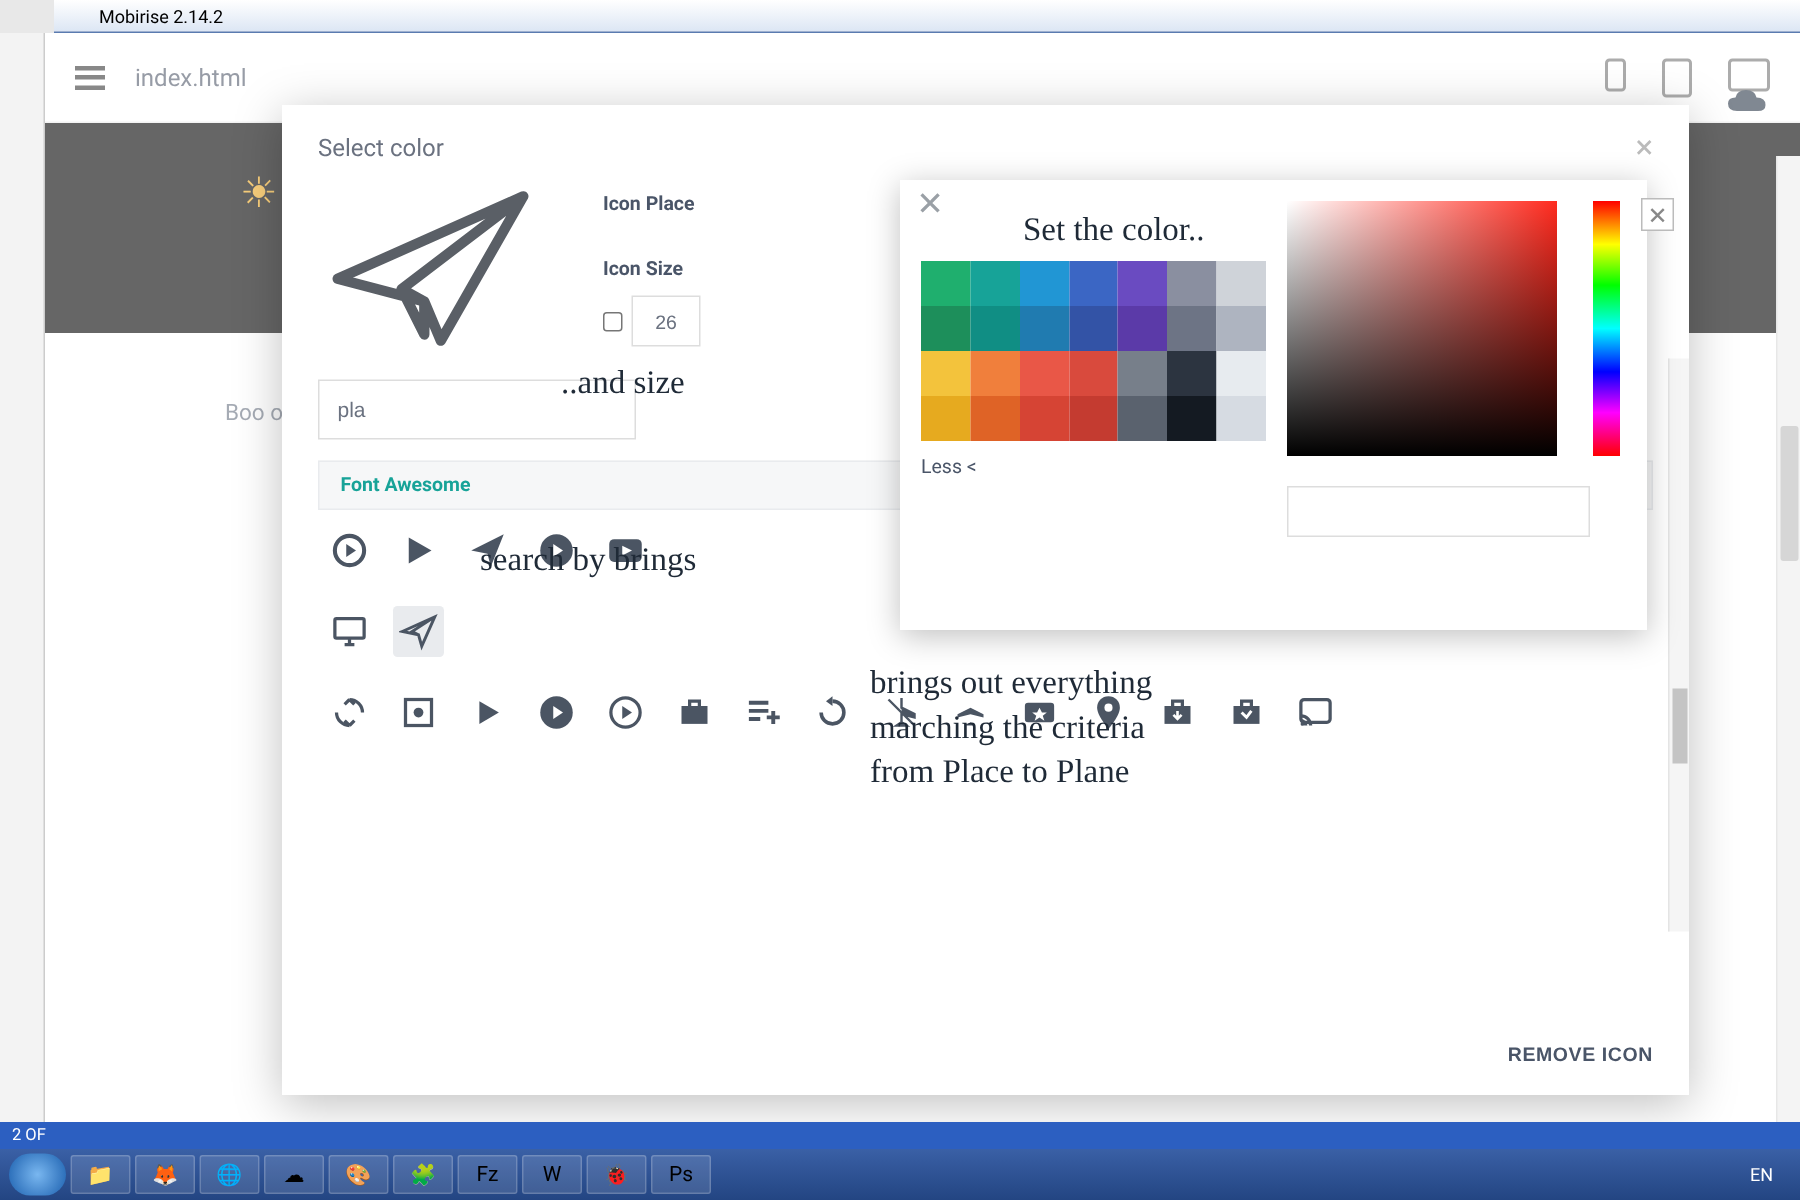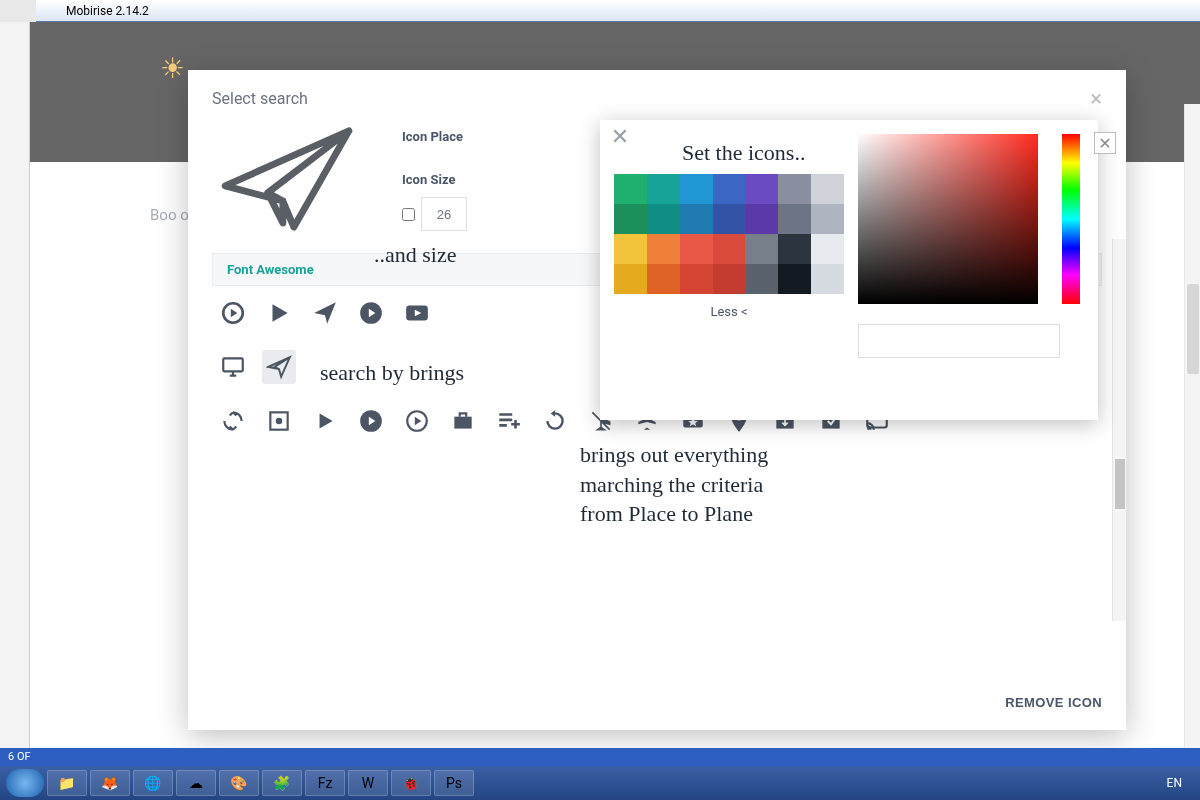--- a/index.html
+++ b/index.html
@@ -103,21 +103,21 @@
 }
 .cp-close {
   position: absolute; left: 10px; top: -2px;
   width: 24px; height: 24px; display: flex; align-items: center; justify-content: center;
   color: #9aa0a6; font-size: 22px; cursor: pointer;
   transform: translate(0px, -0px);
 }
 .swatches { width: 230px; }
 .swatch-grid { display: grid; grid-template-columns: repeat(7, 1fr); grid-auto-rows: 30px; }
 .swatch { width: 100%; height: 100%; cursor: pointer; }
-.less-link { text-align: center; font-size: 13px; color: #4a5568; margin-top: 10px; cursor: pointer; }
+.less-link { text-align: left; font-size: 13px; color: #4a5568; margin-top: 10px; cursor: pointer; }
 .gradient-area { flex: 1; position: relative; }
 .sat-box {
   width: 180px; height: 170px; position: relative;
   background: linear-gradient(to top, #000, transparent),
               linear-gradient(to right, #fff, #ff2b1f);
 }
 .sat-close {
   position: absolute; right: -32px; top: -2px; width: 22px; height: 22px;
   border: 1px solid #bbb; display:flex; align-items:center; justify-content:center;
   color:#888; font-size: 16px; cursor:pointer; background:#fff;
@@ -154,20 +154,33 @@
 </style>
 </head>
 <body>
 
 <div class="win-title">
   <span>Mobirise 2.14.2</span>
 </div>
 <div class="left-strip"></div>
 
 <div class="app-bg">
+  <div class="app-top">
+    <div class="hamburger-icon">
+        <span></span>
+        <span></span>
+        <span></span>
+      </div>
+    <div class="filename">index.html</div>
+    <div class="device-icons">
+      <div class="device-box" style="width:14px;height:22px"></div>
+      <div class="device-box" style="width:20px;height:26px"></div>
+      <div class="device-box" style="width:28px;height:22px"></div>
+    </div>
+  </div>
   <svg class="cloud-up" width="30" height="22">
       <path d="M8 16 Q2 16 2 11 Q2 7 7 7 Q8 2 14 2 Q20 2 21 7 Q27 7 27 12 Q27 16 22 16 Z M14 14 L14 7 M11 10 L14 7 L17 10" fill="#4a5563" stroke="none"></path>
     </svg>
   <div class="dark-band">
     <span class="sun-icon">☀</span>
   </div>
   <div class="content-area">
     <p>Boo
 of t
 fran
@@ -175,21 +188,21 @@
 this</p>
   </div>
   <div class="scrollbar-right">
       <div class="scrollthumb"></div>
     </div>
 </div>
 
 <div class="modal-backdrop"></div>
 <div class="modal">
   <div class="modal-header">
-    <div class="modal-title">Select search</div>
+    <div class="modal-title">Select color</div>
     <div class="modal-close">×</div>
   </div>
   <div class="modal-body">
     <div class="preview-row">
       <div class="preview-icon">
         <svg viewBox="0 0 100 80" width="140" height="110">
           <path d="M5 45 L95 5 L55 75 L47 56 Z M47 56 L36 50 L95 5 M47 56 L47 72 L36 50" fill="none" stroke="#5a5f66" stroke-width="5" stroke-linejoin="round" stroke-linecap="round"></path>
         </svg>
       </div>
       <div class="opts">
@@ -199,20 +212,21 @@
         <div class="opt-group">
           <span class="opt-label">Icon Size</span>
           <div class="size-row">
             <input type="checkbox" style="">
             <input class="size-input" value="26" style="">
           </div>
         </div>
       </div>
     </div>
 
+    <input class="search-input" value="pla" style="">
 
     <div class="icon-section-header">Font Awesome</div>
     <div class="icon-row">
       <div class="icon-cell">
           <svg viewBox="0 0 24 24">
             <circle cx="12" cy="12" r="9" fill="none" stroke="#4b5563" stroke-width="2.5"></circle>
             <path d="M10 8 L16 12 L10 16 Z" fill="#4b5563"></path>
           </svg>
         </div>
       <div class="icon-cell">
@@ -389,29 +403,29 @@
     <div class="less-link">Less &lt;</div>
   </div>
   <div class="gradient-area">
     <div class="sat-box"></div>
     <div class="sat-close">✕</div>
     <div class="hue-strip"></div>
     <input class="hex-input" style="">
   </div>
 </div>
 
-<div class="anno" style="left:682px;top:138px">Set the icons..</div>
+<div class="anno" style="left:682px;top:138px">Set the color..</div>
 <div class="anno" style="left:374px;top:240px">..and size</div>
 <div class="anno" style="left:320px;top:358px">search by brings</div>
 <div class="anno" style="left:580px;top:440px">brings out everything
 marching the criteria
 from Place to Plane</div>
 
 <div class="status-strip">
-  <span>6 OF</span>
+  <span>2 OF</span>
 </div>
 <div class="taskbar">
   <div class="start-orb"></div>
   <div class="task-item">📁</div>
   <div class="task-item">🦊</div>
   <div class="task-item">🌐</div>
   <div class="task-item">☁</div>
   <div class="task-item">🎨</div>
   <div class="task-item">🧩</div>
   <div class="task-item">Fz</div>

